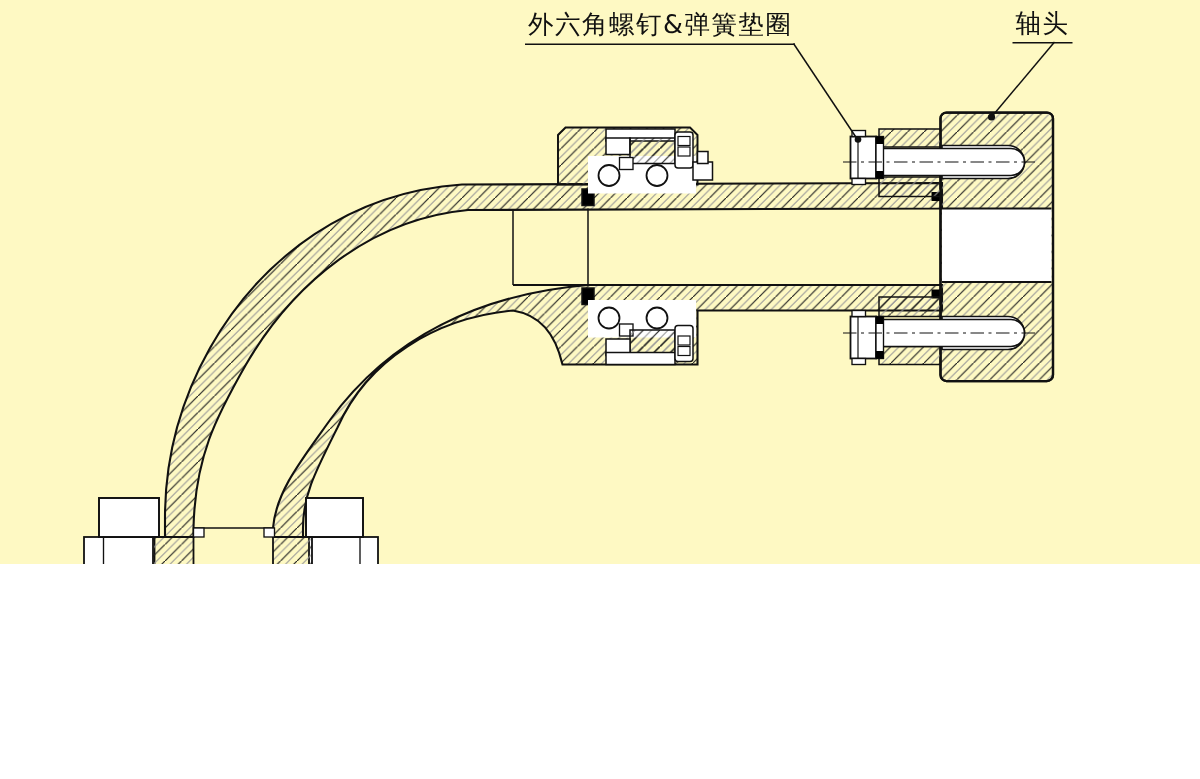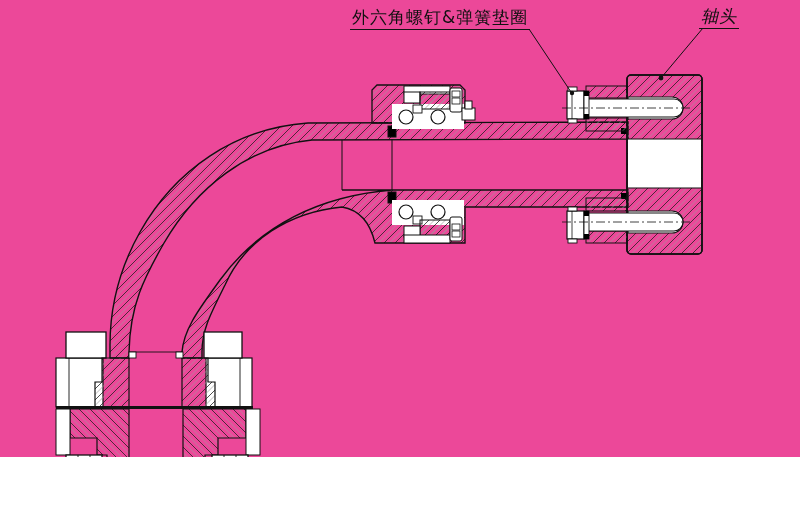--- a/index.html
+++ b/index.html
@@ -1,27 +1,27 @@
 <!DOCTYPE html>
 <html><head>
 <meta charset="utf-8">
 <style>
   html,body{margin:0;padding:0;background:#ffffff;}
   .canvas{
-    position:relative;width:800px;height:457px;background:#ec4899;overflow:hidden;
+    position:relative;width:800px;height:376px;background:#fef9c3;overflow:hidden;
     font-family:"DejaVu Sans","Liberation Sans",sans-serif;
   }
   .canvas svg{position:absolute;left:0;top:0;}
   .callout{
     position:absolute;font-size:17px;line-height:1.05;color:#111;
     border-bottom:1.6px solid #111;padding:0 2px 2px 2px;white-space:nowrap;
     letter-spacing:1px;
   }
   .callout.screw{left:350px;top:9px;}
-  .callout.shaft{left:699px;top:8px;font-style:italic;}
+  .callout.shaft{left:675px;top:8px;}
 </style>
 </head>
 <body>
 
 <div class="canvas">
 
 <svg width="800" height="519" viewBox="0 0 800 519">
   <defs>
     <pattern id="h1" width="11" height="11" patternUnits="userSpaceOnUse">
       <path d="M-1,12 L12,-1" stroke="#222" stroke-width="0.8" fill="none"></path>

